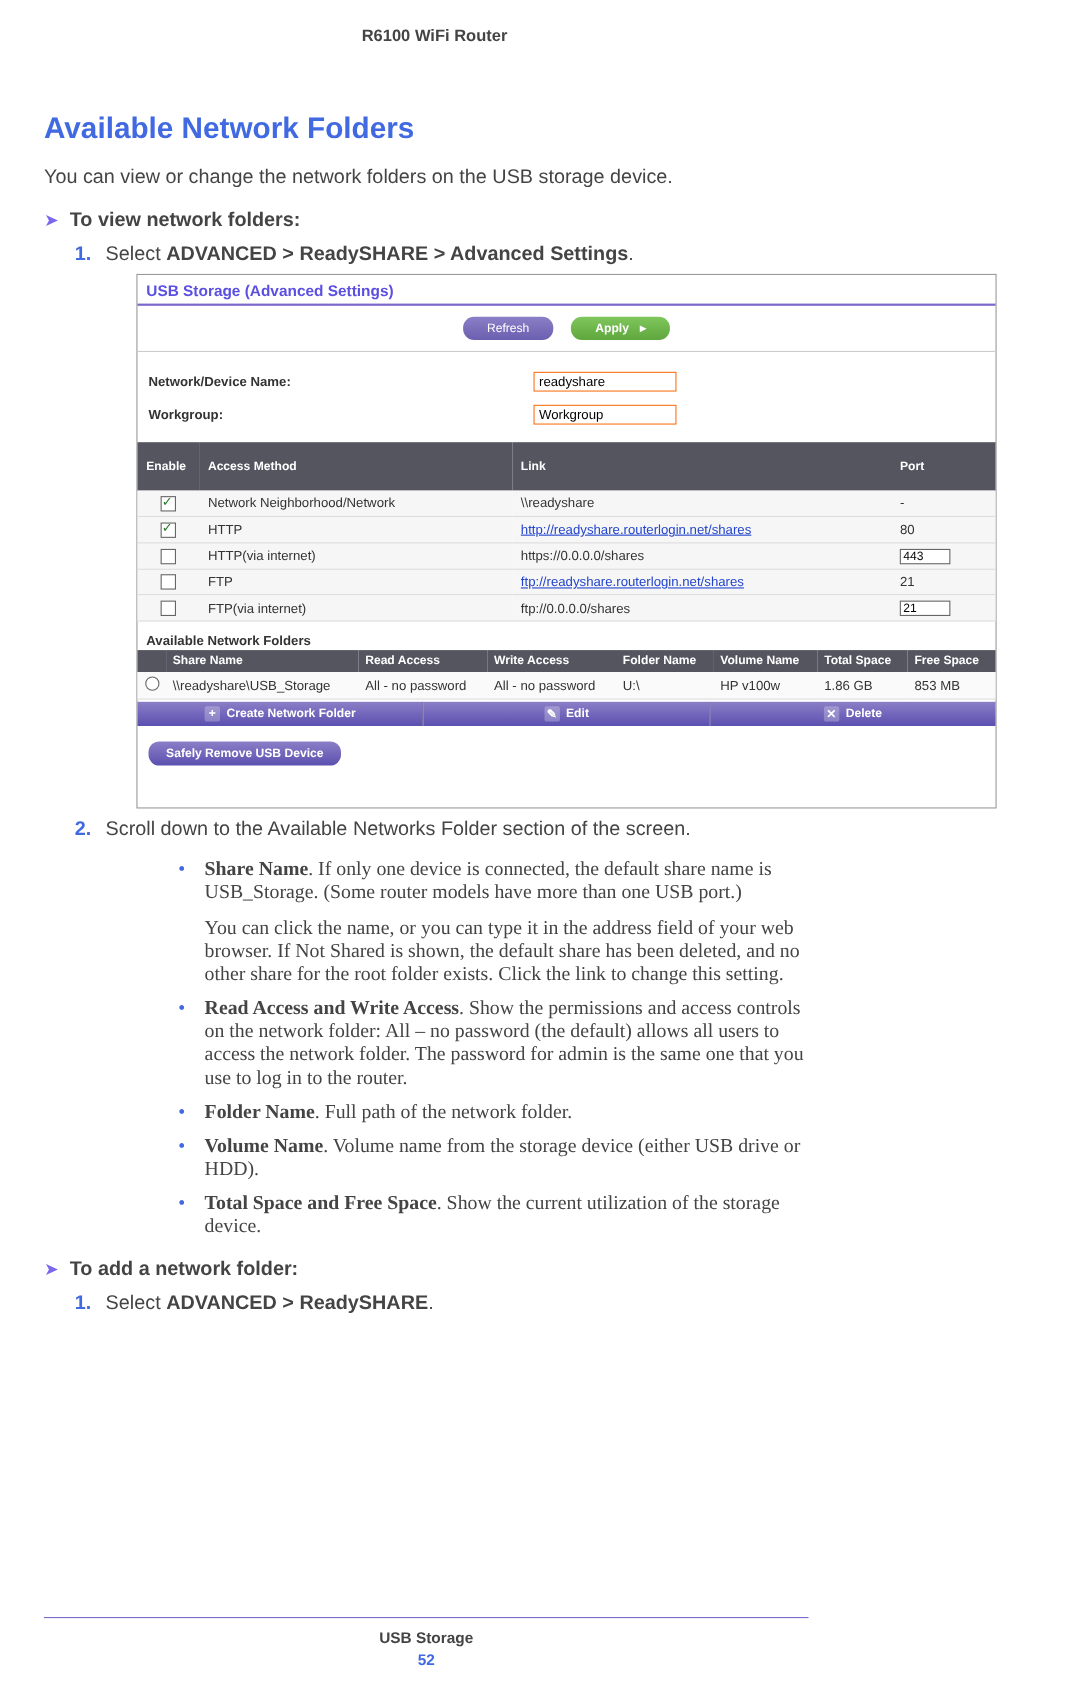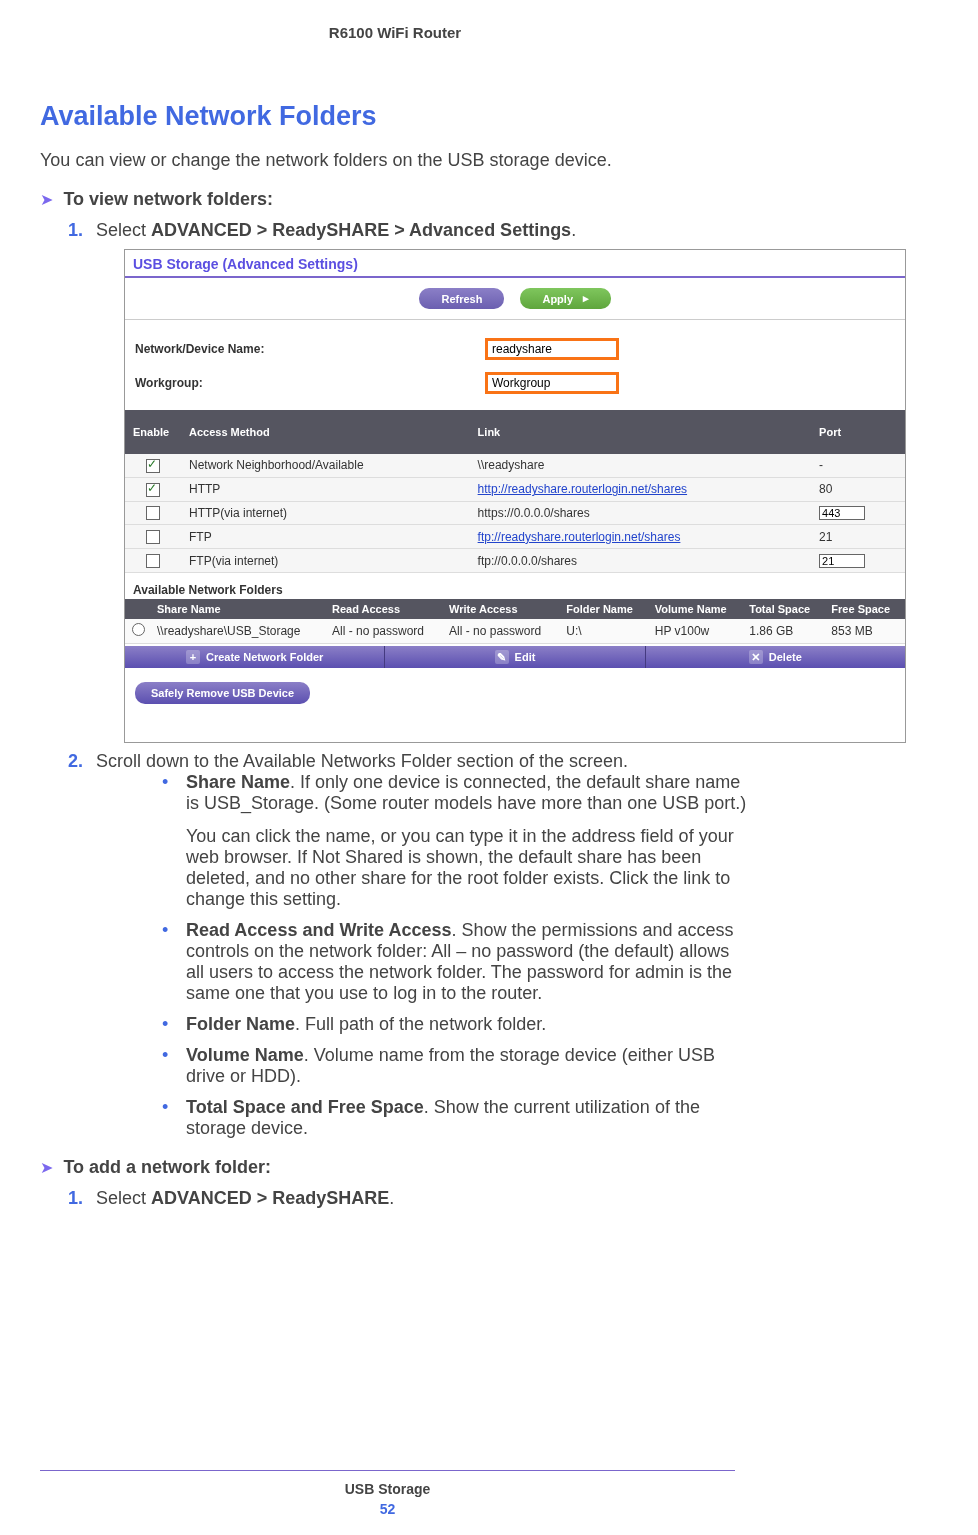--- a/index.html
+++ b/index.html
@@ -90,21 +90,21 @@
   .shot-sep { border-top: 2px solid #7B66CC; margin: 0 0 6px 0; }
   .shot-btnrow {
     display: flex;
     justify-content: center;
     gap: 16px;
     padding: 4px 0 10px 0;
   }
   .btn-purple {
     background: linear-gradient(#8B7FC7, #6B5FB0);
     color: #fff;
-    font-weight: bold;
+    font-weight: normal;
     font-size: 11px;
     padding: 4px 22px;
     border-radius: 10px;
     display: inline-flex;
     align-items: center;
     gap: 6px;
     text-align: right;
   }
   .btn-green {
     background: linear-gradient(#7FC65D, #5FA63D);
@@ -122,21 +122,21 @@
     display: flex;
     align-items: center;
     padding: 6px 10px;
     font-size: 12px;
   }
   .field-row .label { width: 350px; font-weight: bold; color: #333; }
   .field-row input {
     font-size: 12px;
     padding: 1px 4px;
     width: 120px;
-    border: 3px solid #f97316;
+    border: 1px solid #f97316;
   }
   .tbl {
     width: 100%;
     border-collapse: collapse;
     margin-top: 10px;
   }
   .tbl th {
     background: #555560;
     color: #fff;
     font-size: 11px;
@@ -203,21 +203,22 @@
   .safe-btn-wrap{padding:14px 0 0 10px;}
   .safe-btn{
     display:inline-block;
     background: linear-gradient(#8B7FC7, #5B4FB0);
     color:#fff; font-size:11px; font-weight:bold;
     padding:5px 16px; border-radius:10px;
   }
   ul.bullets {
     list-style:none;
     padding-left: 62px;
-    margin:0 0;
+    margin:15px 0;
+    font-family:Liberation Serif, serif;
   }
   ul.bullets > li {
     font-size:18px;
     color:#444;
     margin-bottom:10px;
     position:relative;
     padding-left:28px;
   }
   ul.bullets > li::before{
     content:"•";
@@ -288,21 +289,21 @@
             <tr>
               <th>Enable</th>
               <th>Access Method</th>
               <th>Link</th>
               <th>Port</th>
             </tr>
           </thead>
           <tbody>
             <tr>
               <td class="cb"><span class="cb-box checked"></span></td>
-              <td>Network Neighborhood/Available</td>
+              <td>Network Neighborhood/Network</td>
               <td>\\readyshare</td>
               <td>-</td>
             </tr>
             <tr>
               <td class="cb"><span class="cb-box checked"></span></td>
               <td>HTTP</td>
               <td class="link"><a href="#">http://readyshare.routerlogin.net/shares</a></td>
               <td>80</td>
             </tr>
             <tr>

